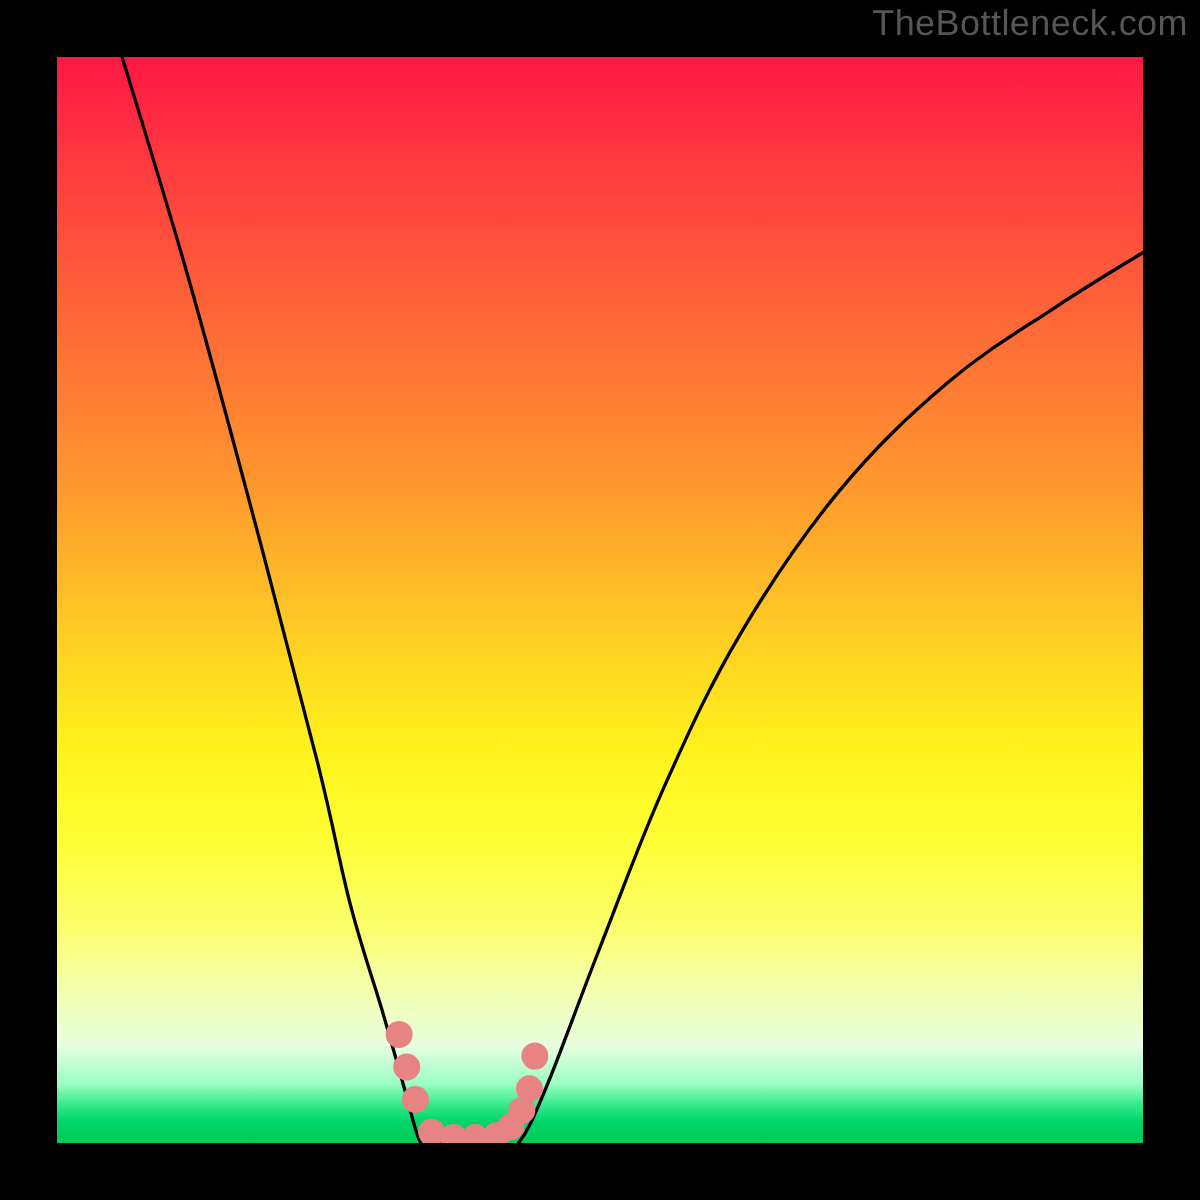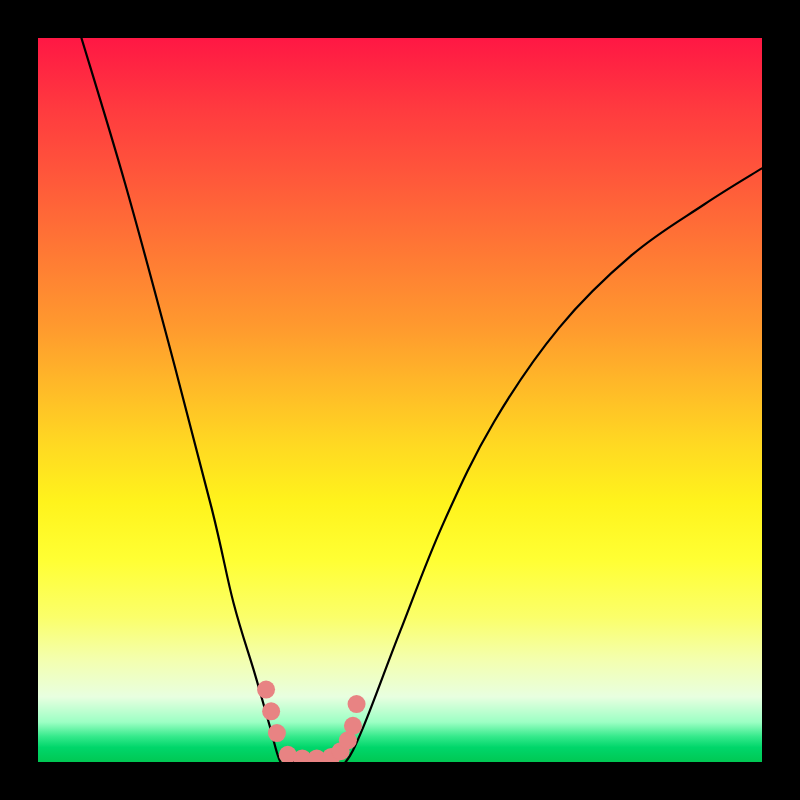--- a/index.html
+++ b/index.html
@@ -63,20 +63,21 @@
   }
   .marker {
     fill: #e88383;
     stroke: none;
   }
 </style>
 </head>
 <body>
 
 <div class="stage">
+  <div class="watermark">TheBottleneck.com</div>
   <div class="plot-area">
     <div class="gradient"></div>
     <svg class="curve" viewBox="0 0 724 724" preserveAspectRatio="none">
       <path id="curve-path" fill="none" stroke="#000" stroke-width="2.2" stroke-linecap="round" d="M 43.44 0.00 C 51.26 26.06, 71.24 90.07, 86.88 144.80 C 102.52 199.53, 114.68 245.44, 130.32 304.08 C 145.96 362.72, 162.03 423.68, 173.76 470.60 C 185.49 517.52, 187.66 534.75, 195.48 564.72 C 203.30 594.69, 210.68 614.97, 217.20 637.12 C 223.72 659.27, 227.12 672.16, 231.68 687.80 C 236.24 703.44, 238.63 717.48, 242.54 724.00 C 246.45 730.52, 248.84 724.00, 253.40 724.00 C 257.96 724.00, 262.67 724.00, 267.88 724.00 C 273.09 724.00, 277.15 724.00, 282.36 724.00 C 287.57 724.00, 292.28 724.00, 296.84 724.00 C 301.40 724.00, 302.49 730.52, 307.70 724.00 C 312.91 717.48, 316.03 711.26, 325.80 687.80 C 335.57 664.34, 347.66 630.17, 362.00 593.68 C 376.34 557.19, 388.50 522.87, 405.44 485.08 C 422.38 447.29, 435.27 418.91, 456.12 383.72 C 476.97 348.53, 496.52 319.57, 521.28 289.60 C 546.04 259.63, 567.62 239.35, 593.68 217.20 C 619.74 195.05, 642.62 182.16, 666.08 166.52 C 689.54 150.88, 713.57 136.84, 724.00 130.32"></path>
       <g id="markers-group">
           <circle cx="228.06" cy="651.60" r="9" class="marker"></circle>
           <circle cx="233.13" cy="673.32" r="9" class="marker"></circle>
           <circle cx="238.92" cy="695.04" r="9" class="marker"></circle>
           <circle cx="249.78" cy="716.76" r="9" class="marker"></circle>
           <circle cx="264.26" cy="720.38" r="9" class="marker"></circle>

